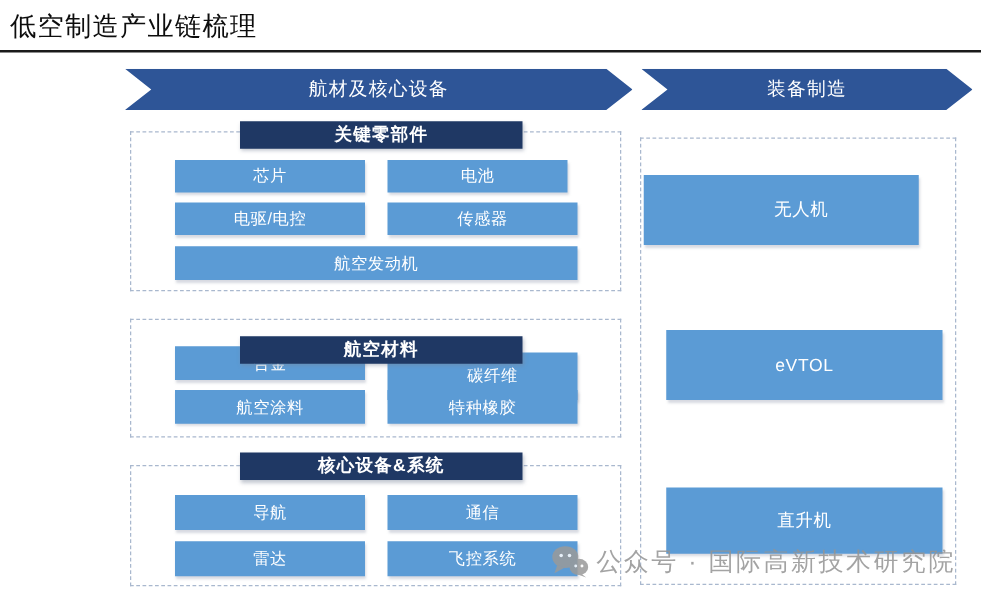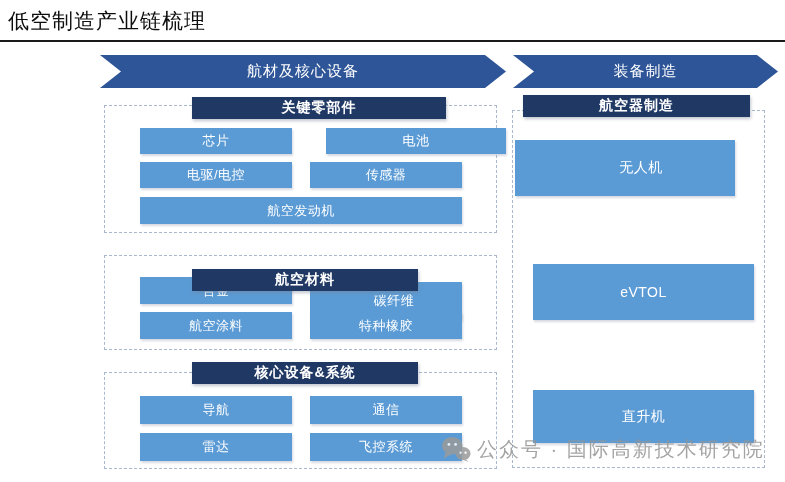--- a/index.html
+++ b/index.html
@@ -39,36 +39,36 @@
 
   
   .group-header {
     position: absolute; height: 22px;
     background: #1F3864; color: #ffffff;
     font-size: 14px; font-weight: bold; letter-spacing: 1px;
     display: flex; align-items: center; justify-content: center;
     box-shadow: 1px 2px 3px rgba(120,130,150,0.45);
     z-index: 3;
   }
-  .g1-header { left: 192px; top: 97px;  width: 254px; }
+  .g1-header { left: 192px; top: 97px;  width: 226px; }
   .g2-header { left: 192px; top: 245px; width: 226px; margin-top: 24px; }
   .g3-header { left: 192px; top: 362px; width: 226px; }
   .gr-header { left: 523px; top: 95px;  width: 227px; }
 
   
   .item {
     position: absolute; background: #5B9BD5; color: #ffffff;
     font-size: 13px; letter-spacing: 0.5px;
     display: flex; align-items: center; justify-content: center;
     box-shadow: 1px 2px 2px rgba(140,150,170,0.35);
     z-index: 2;
   }
   
   .i-chip   { left: 140px; top: 128px; width: 152px; height: 26px; }
-  .i-batt   { left: 326px; top: 128px; width: 180px; height: 26px; }
+  .i-batt   { left: 310px; top: 128px; width: 144px; height: 26px; }
   .i-drive  { left: 140px; top: 162px; width: 152px; height: 26px; }
   .i-sensor { left: 310px; top: 162px; width: 152px; height: 26px; }
   .i-engine { left: 140px; top: 197px; width: 322px; height: 27px; }
   
   .i-alloy  { left: 140px; top: 277px; width: 152px; height: 27px; }
   .i-carbon { left: 310px; top: 282px; width: 152px; height: 38px; padding-left: 16px; }
   .i-paint  { left: 140px; top: 312px; width: 152px; height: 27px; }
   .i-rubber { left: 310px; top: 312px; width: 152px; height: 27px; }
   
   .i-nav    { left: 140px; top: 396px; width: 152px; height: 28px; }
@@ -118,21 +118,20 @@
   <div class="item i-rubber">特种橡胶</div>
 
   <div class="dashed-box g3-box"></div>
   <div class="group-header g3-header">核心设备&amp;系统</div>
   <div class="item i-nav">导航</div>
   <div class="item i-comm">通信</div>
   <div class="item i-radar">雷达</div>
   <div class="item i-fcs">飞控系统</div>
 
   <div class="dashed-box gr-box"></div>
-  <div class="group-header gr-header">航空器制造</div>
   <div class="item i-uav">无人机</div>
   <div class="item i-evtol">eVTOL</div>
   <div class="item i-heli">直升机</div>
 
   <div class="watermark">
     <svg class="wechat-icon" viewBox="0 0 36 32" xmlns="http://www.w3.org/2000/svg">
       <ellipse cx="13.5" cy="12" rx="12.5" ry="10.5" fill="#9a9a9a"></ellipse>
       <polygon points="6,19 3,27.5 13,22" fill="#9a9a9a"></polygon>
       <ellipse cx="26.5" cy="21.5" rx="9" ry="7.8" fill="#9a9a9a"></ellipse>
       <polygon points="29,28 33.5,31.5 25.5,28.6" fill="#9a9a9a"></polygon>

